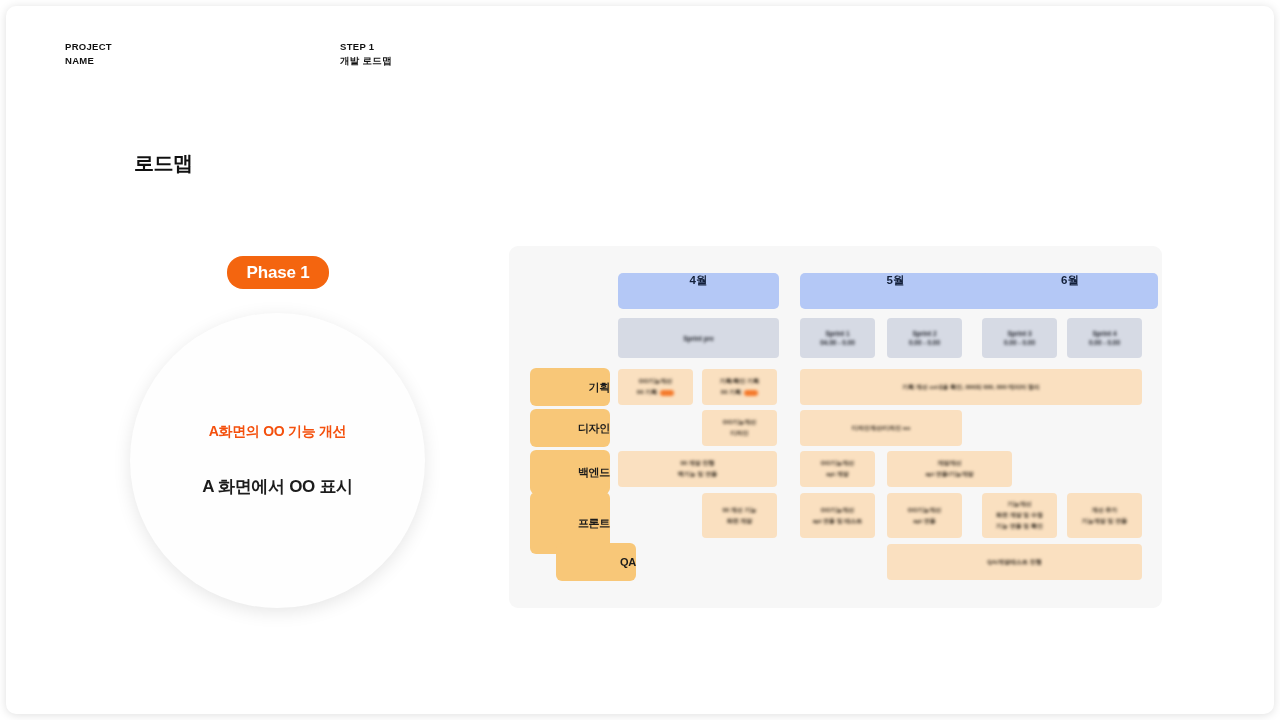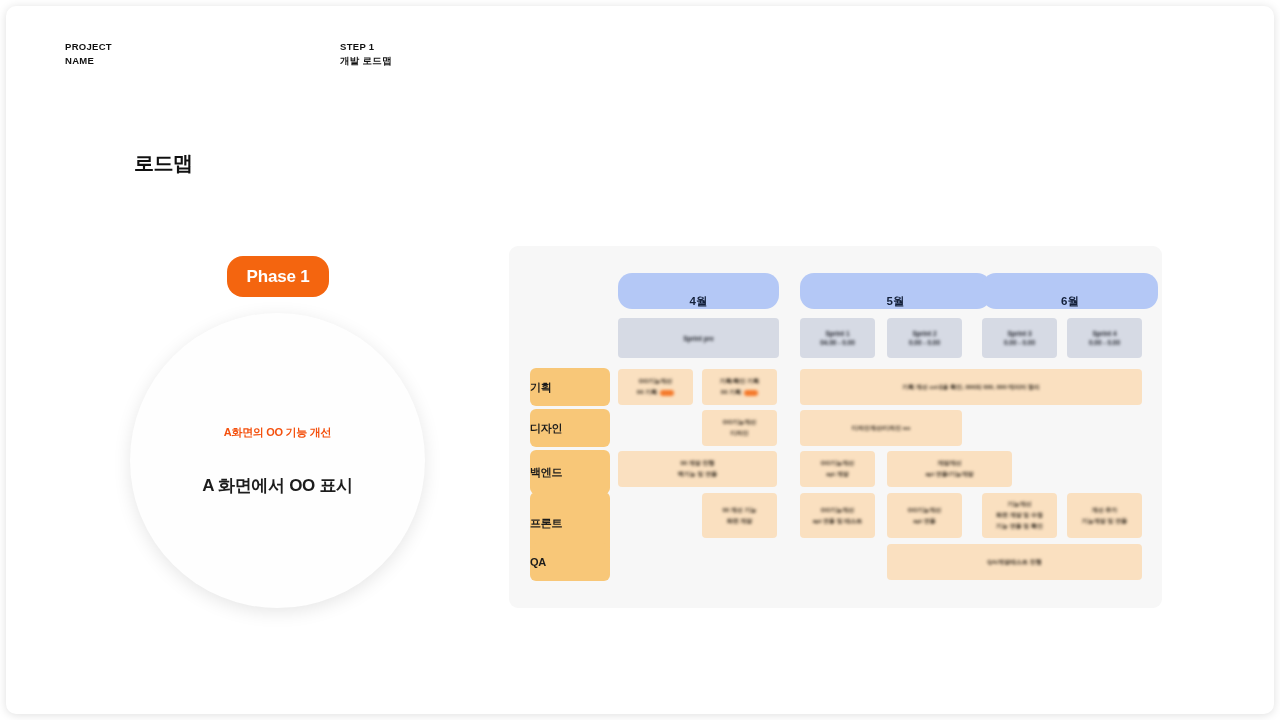--- a/index.html
+++ b/index.html
@@ -57,21 +57,21 @@
     letter-spacing: -0.5px;
     color: #111111;
   }
 
   
   .phase-badge {
     position: absolute;
     left: 221px;
     top: 250px;
     width: 102px;
-    height: 41px;
+    height: 33px;
     border-radius: 16px;
     background: #f4650f;
     color: #ffffff;
     font-size: 17px;
     font-weight: bold;
     display: flex;
     align-items: center;
     justify-content: center;
     letter-spacing: -0.2px;
   }
@@ -85,21 +85,21 @@
     height: 295px;
     border-radius: 50%;
     background: #fefefe;
     box-shadow: 0 4px 18px rgba(0,0,0,0.10);
     display: flex;
     flex-direction: column;
     align-items: center;
     justify-content: center;
   }
   .circle-main {
-    font-size: 11px;
+    font-size: 14px;
     font-weight: bold;
     color: #f4500d;
     letter-spacing: -0.3px;
     margin-bottom: 34px;
   }
   .circle-sub {
     font-size: 17px;
     font-weight: bold;
     color: #1c1c1c;
     letter-spacing: -0.3px;
@@ -117,23 +117,23 @@
   }
 
   .gantt-inner { position: absolute; inset: 0; }
 
   
   .month {
     position: absolute;
     top: 27px;
     height: 36px;
     background: #b4c8f6;
-    border-radius: 14px;
-    display: flex;
-    align-items: flex-end;
+    border-radius: 5px;
+    display: flex;
+    align-items: flex-start;
     justify-content: center;
     font-size: 11.5px;
     font-weight: bold;
     color: #13203a;
   }
 
   
   .sprint {
     position: absolute;
     top: 72px;
@@ -156,21 +156,21 @@
 
   
   .cat {
     position: absolute;
     left: 21px;
     width: 80px;
     background: #f8c778;
     border-radius: 6px;
     display: flex;
     align-items: center;
-    justify-content: flex-start;
+    justify-content: flex-end;
     font-size: 11px;
     font-weight: bold;
     color: #1b1b1b;
     letter-spacing: -0.3px;
   }
 
   
   .task {
     position: absolute;
     background: #fae0c0;
@@ -260,21 +260,21 @@
         </div>
         <div class="cat" style="top: 163px; height: 38px;">
           <span>디자인</span>
         </div>
         <div class="cat" style="top: 204px; height: 44px;">
           <span>백엔드</span>
         </div>
         <div class="cat" style="top: 246px; height: 62px;">
           <span>프론트</span>
         </div>
-        <div class="cat" style="top: 297px; height: 38px;">
+        <div class="cat" style="top: 297px; height: 38px; margin-left: 26px;">
           <span>QA</span>
         </div>
         <div class="task" style="left: 109px; top: 123px; width: 75px; height: 36px;">
           <span>OO기능개선</span>
           <span>00 기획<i class="tag-dot"></i></span>
         </div>
         <div class="task" style="left: 193px; top: 123px; width: 75px; height: 36px;">
           <span>기획/확인 기획</span>
           <span>00 기획<i class="tag-dot"></i></span>
         </div>

